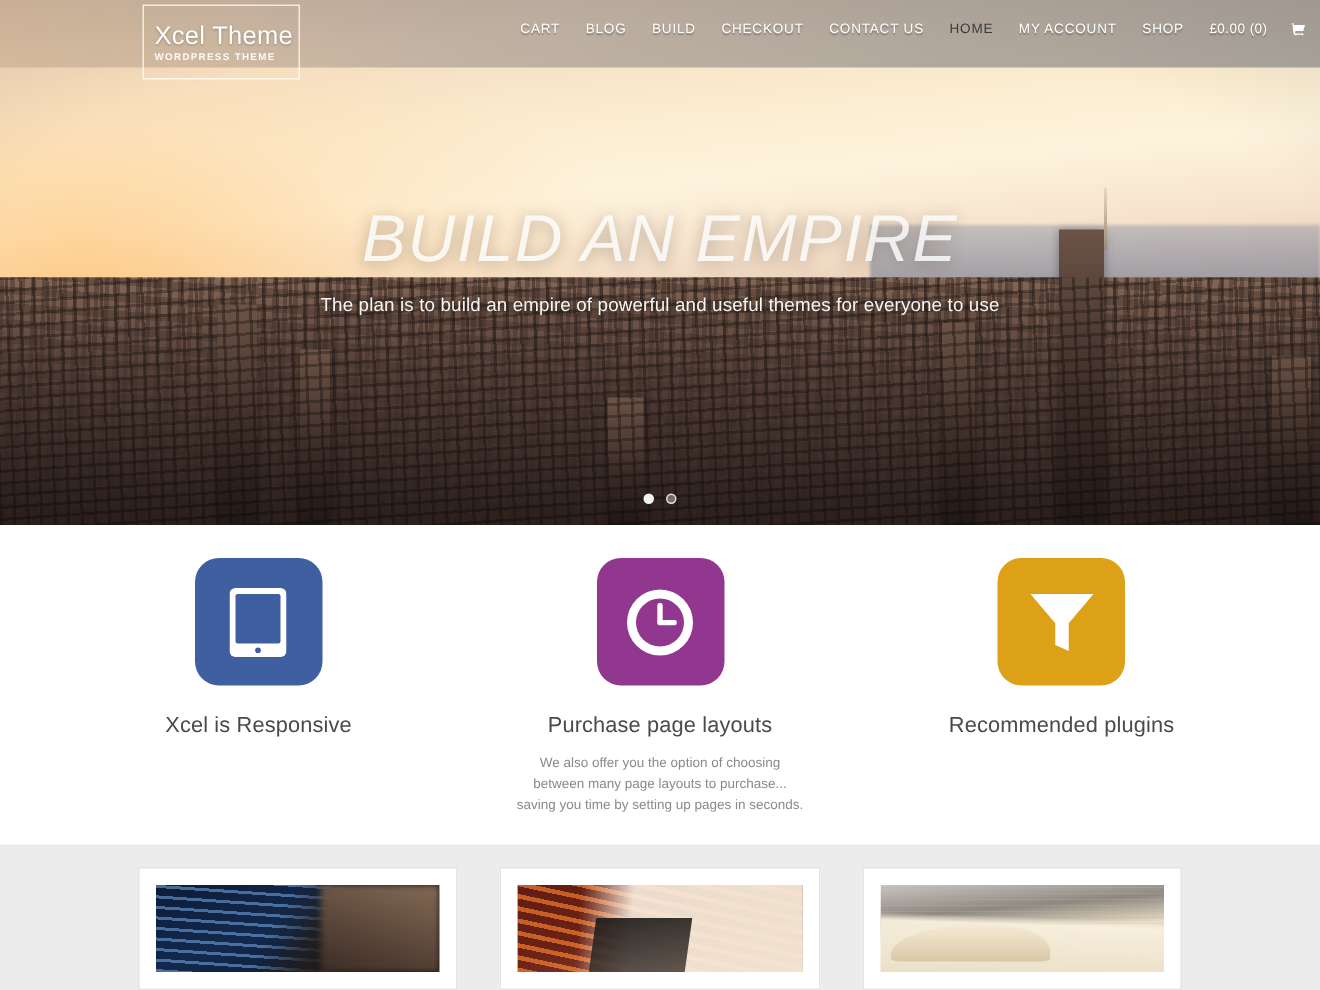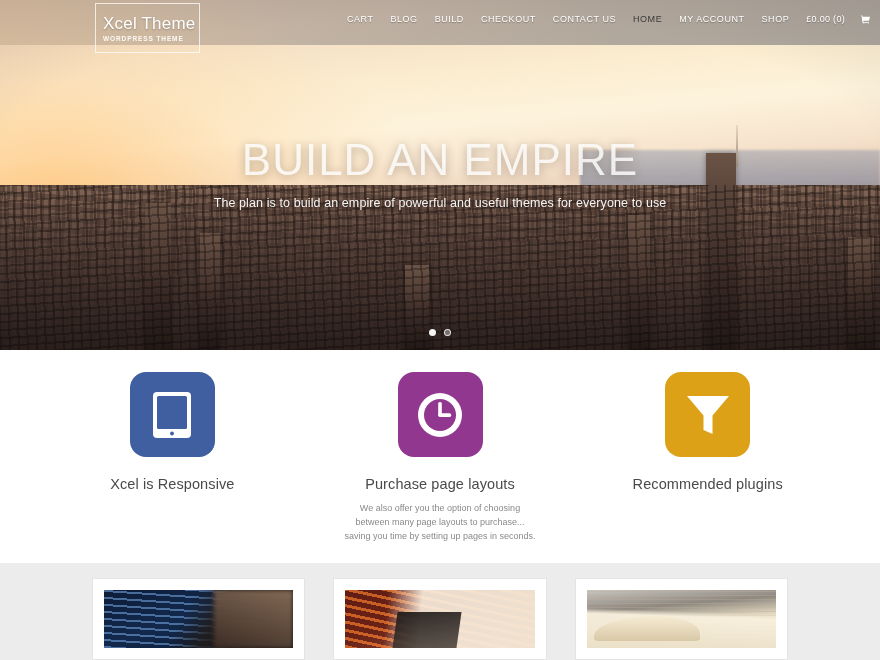--- a/index.html
+++ b/index.html
@@ -97,20 +97,21 @@
   }
   .cart-glyph { display:inline-block; width:9px; height:9px; }
 
   
   .hero-text { position:absolute; left:0; right:0; top:135px; text-align:center; z-index:5; }
   .hero-title {
     font-size:44px; font-weight:300; letter-spacing:1px;
     color:rgba(255,255,255,.82);
     text-shadow:0 2px 10px rgba(60,40,30,.35);
     line-height:50px;
+    font-style:italic;
   }
   .hero-sub {
     margin-top:11px; font-size:12.5px; color:rgba(255,255,255,.95);
     letter-spacing:.1px; text-shadow:0 1px 4px rgba(40,25,20,.6);
   }
   .slider-dots {
     position:absolute; left:0; right:0; bottom:14px;
     display:flex; justify-content:center; gap:8px; z-index:6;
   }
   .dot {

